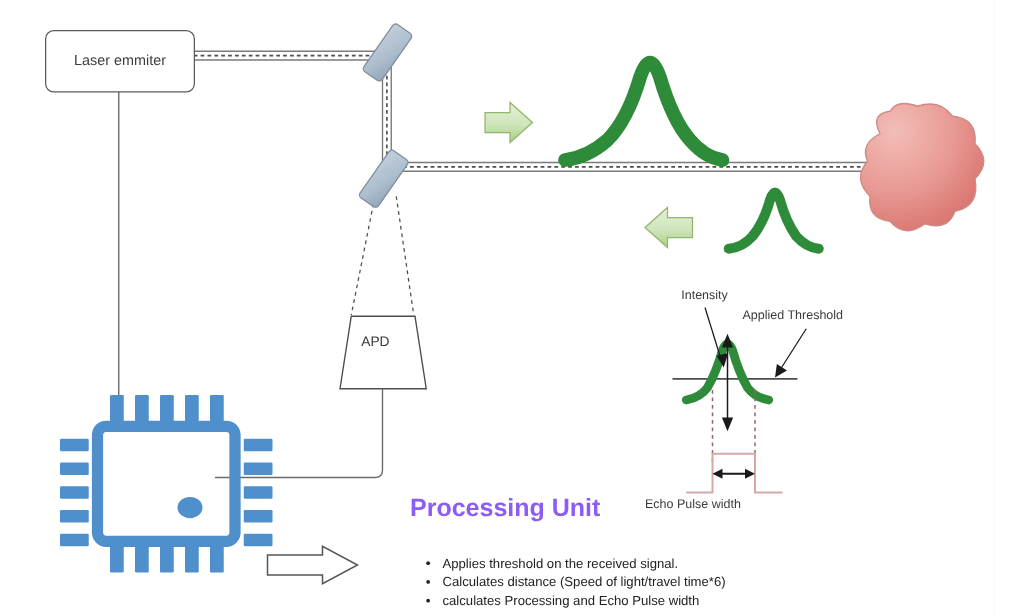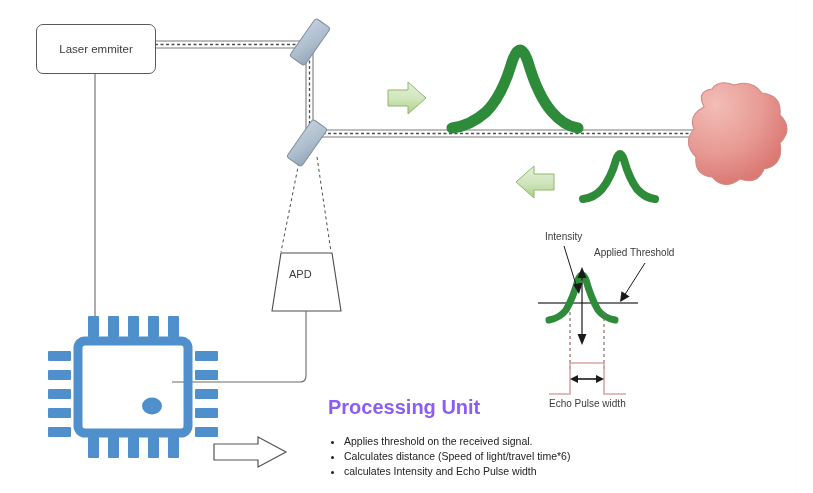--- a/index.html
+++ b/index.html
@@ -6,25 +6,25 @@
   body{font-family:"Liberation Sans",sans-serif;}
   #stage{position:relative;width:813px;height:493px;background:#fff;overflow:hidden;}
   .abs{position:absolute;}
   .lbl{color:#3b3b3b;font-size:10px;line-height:1.1;white-space:nowrap;}
   #emitter-box{left:36px;top:24px;width:118px;height:48px;border:1.2px solid #5a5a5a;border-radius:7px;background:#fff;
       display:flex;align-items:center;justify-content:center;}
   #emitter-box .lbl{font-size:11.5px;}
   #apd-label{left:289px;top:268px;font-size:11px;color:#3b3b3b;}
   #proc-title{left:308px;top:396px;font-size:20px;font-weight:bold;color:#8b5cf6;font-family:"Liberation Sans",sans-serif;margin-left:20px;}
   #bullets{left:324px;top:430px;width:330px;}
-  #bullets ul{margin:4px;padding-left:16px;}
+  #bullets ul{margin:14px;padding-left:16px;}
   #bullets li{font-size:10.5px;color:#222;line-height:1.45;}
   #intensity-lbl{left:545px;top:231px;}
   #threshold-lbl{left:594px;top:247px;}
-  #epw-lbl{left:549px;top:398px;}
+  #epw-lbl{left:516px;top:398px;}
   .edge-line{right:17px;top:0;width:1px;height:493px;background:#fbfbfb;}
 </style>
 </head>
 <body>
 
 <div id="stage">
 
   <div class="abs edge-line"></div>
 
   <svg class="abs" style="left:0;top:0;" width="813" height="493">
@@ -168,21 +168,21 @@
   </div>
 
   <div class="abs lbl" id="apd-label">APD</div>
 
   <div class="abs" id="proc-title">Processing Unit</div>
 
   <div class="abs" id="bullets">
     <ul>
       <li>Applies threshold on the received signal.</li>
       <li>Calculates distance (Speed of light/travel time*6)</li>
-      <li>calculates Intensity and Echo Pulse width</li>
+      <li>calculates Processing and Echo Pulse width</li>
     </ul>
   </div>
 
   <div class="abs lbl" id="intensity-lbl">Intensity</div>
   <div class="abs lbl" id="threshold-lbl">Applied Threshold</div>
   <div class="abs lbl" id="epw-lbl">Echo Pulse width</div>
 
 </div>
 
 </body></html>

